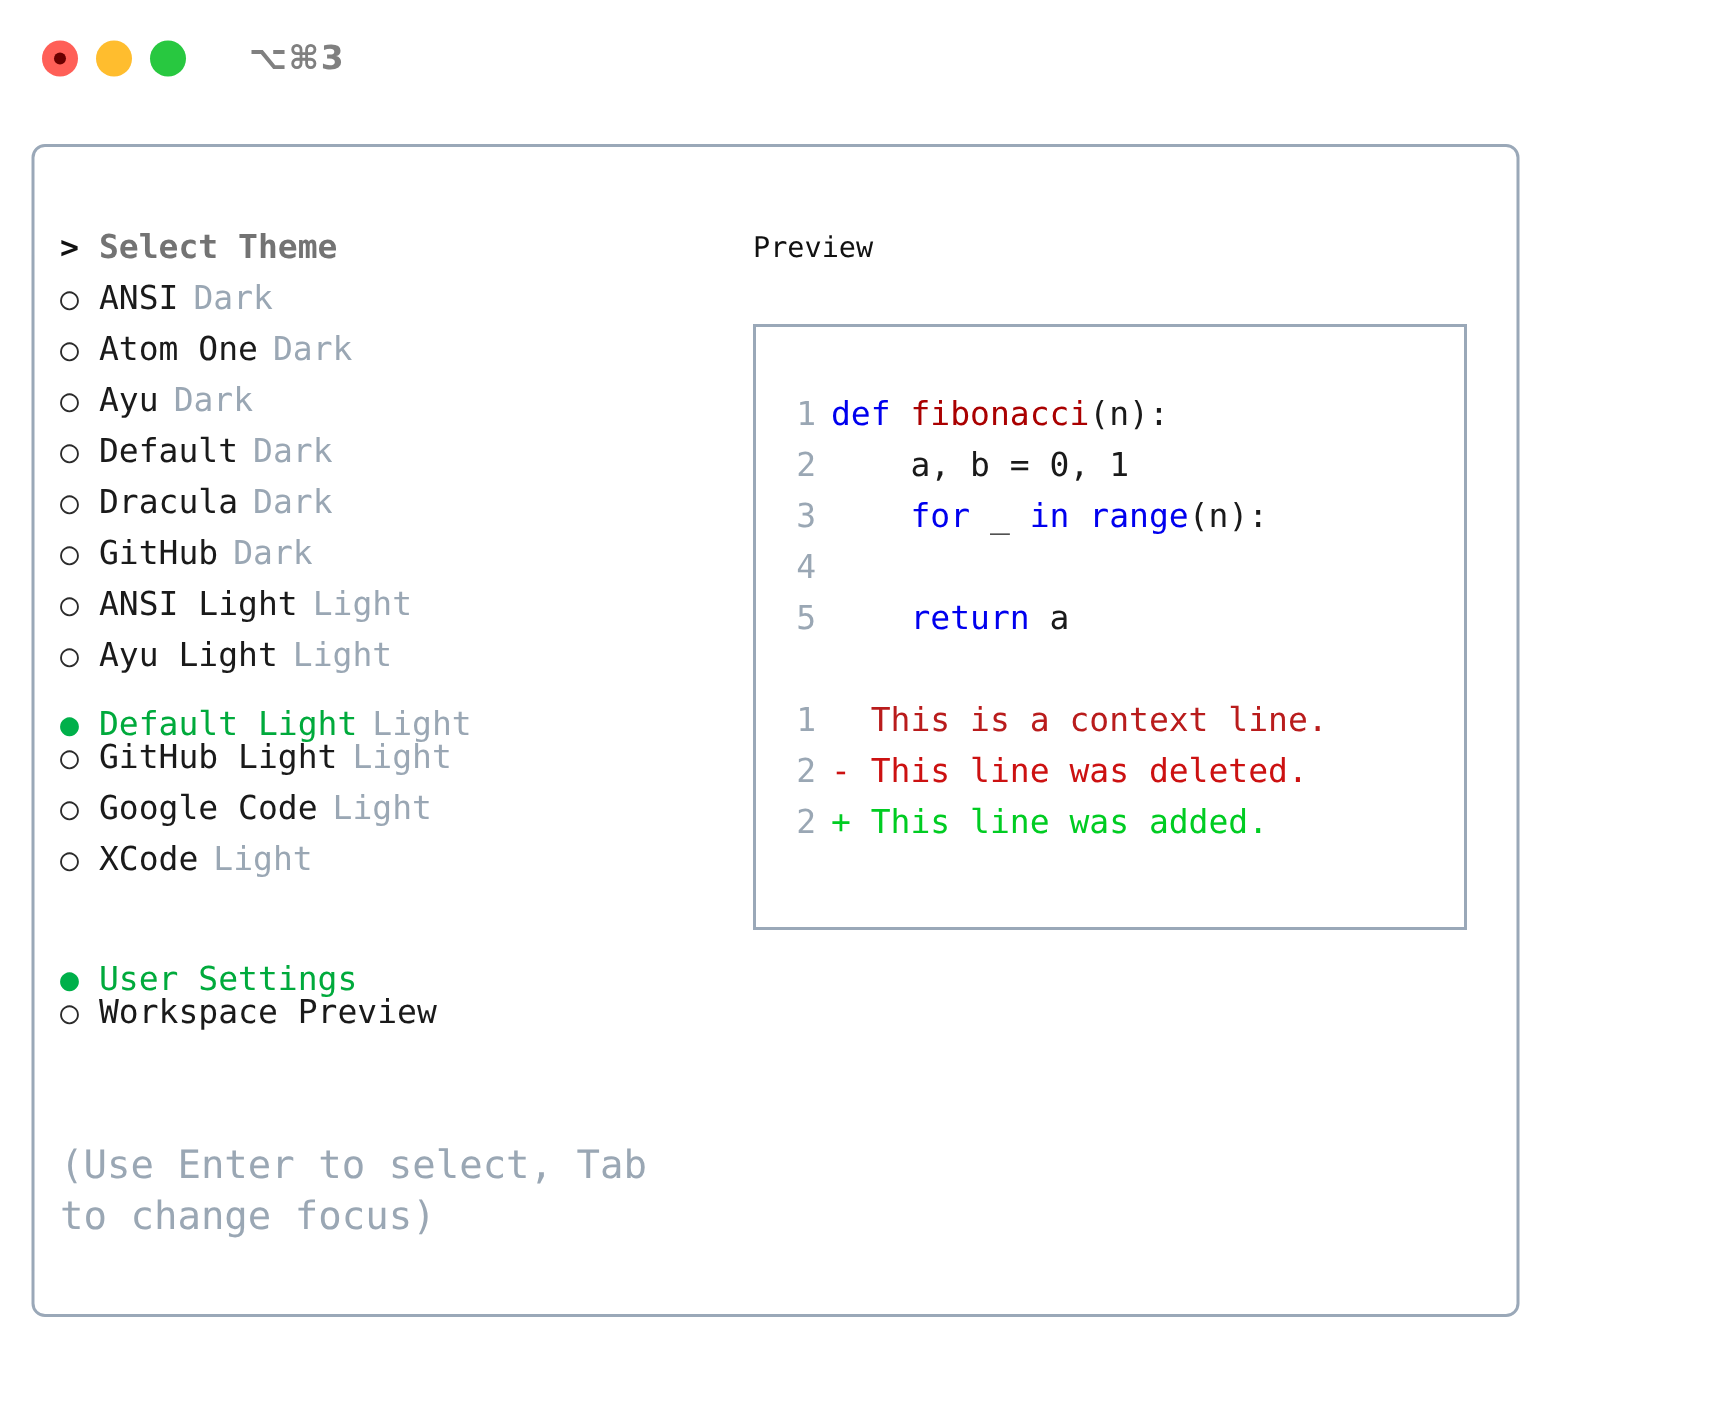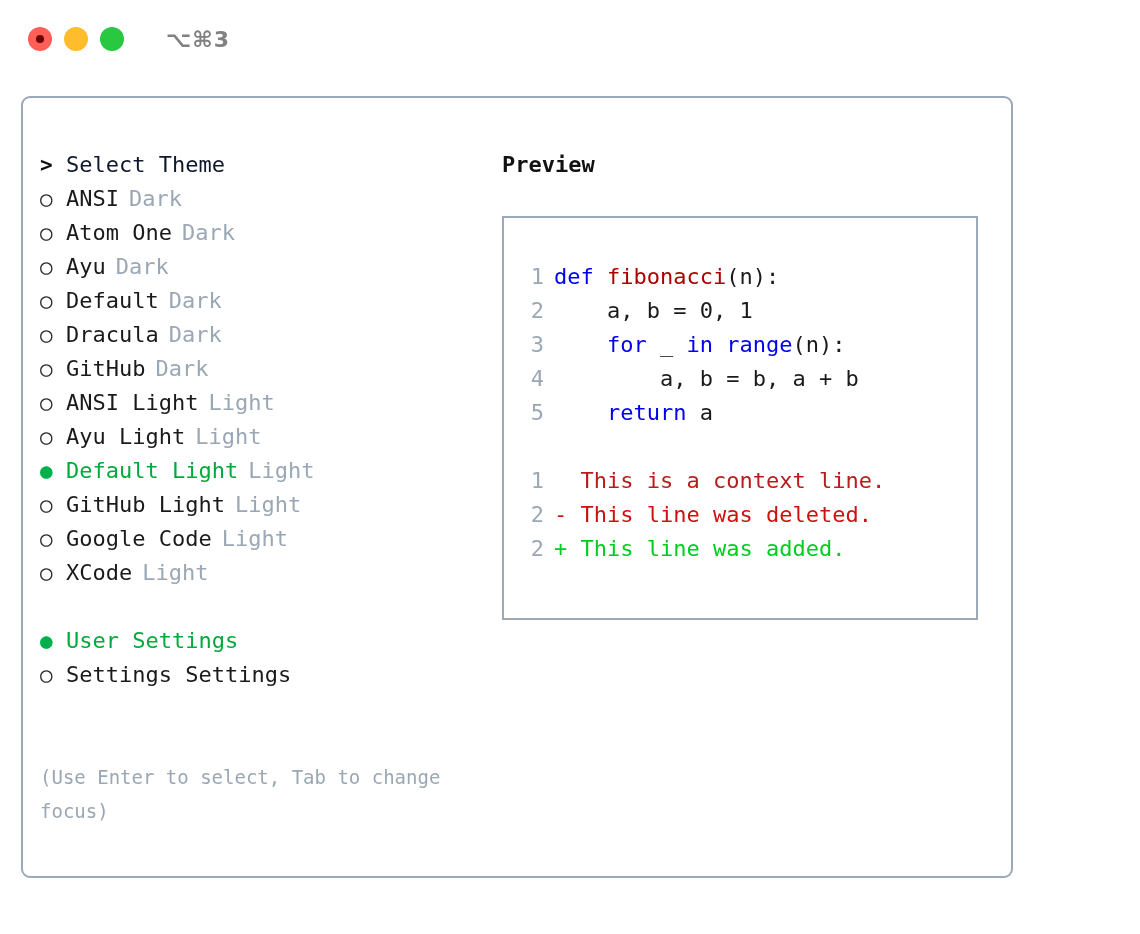--- a/index.html
+++ b/index.html
@@ -106,54 +106,55 @@
   }
   .marker.selected { color: #00b04a; }
   .marker.prompt {
     color: #111111;
     font-weight: bold;
   }
   .label {
     color: #1a1a1a;
   }
   .label.heading {
-    font-weight: normal;
-    color: #0f172a;
+    font-weight: bold;
+    color: #737373;
   }
   .label.selected {
     color: #00aa3c;
+    margin-top: 13px;
   }
   .badge {
     color: #9aa7b4;
     margin-left: 10px;
   }
   .spacer-row { height: 34px; }
 
   .hint {
     position: absolute;
     left: 17px;
     top: 662px;
     width: 420px;
-    font-size: 19px;
+    font-size: 26px;
     line-height: 34px;
     color: #9aa7b4;
     white-space: pre-wrap;
   }
 
   
   .right-col {
     position: absolute;
     left: 479px;
     top: 50px;
     width: 490px;
   }
   .preview-title {
-    font-size: 22px;
-    line-height: 34px;
-    font-weight: bold;
+    font-size: 19px;
+    line-height: 34px;
+    font-weight: normal;
     color: #111111;
   }
   .preview-box {
     margin-top: 34px;
     width: 476px;
     height: 404px;
     border: 2px solid #9aa8b8;
     box-sizing: border-box;
     background: #ffffff;
     padding: 42px 0 0 12px;
@@ -222,34 +223,34 @@
             <div class="row"><span class="marker">○</span><span class="label">GitHub Light</span><span class="badge">Light</span></div>
             <div class="row"><span class="marker">○</span><span class="label">Google Code</span><span class="badge">Light</span></div>
             <div class="row"><span class="marker">○</span><span class="label">XCode</span><span class="badge">Light</span></div>
           </div>
 
         <div class="spacer-row"></div>
 
 
         <div id="apply-list">
             <div class="row"><span class="marker selected">●</span><span class="label selected">User Settings</span></div>
-            <div class="row"><span class="marker">○</span><span class="label">Settings Settings</span></div>
+            <div class="row"><span class="marker">○</span><span class="label">Workspace Preview</span></div>
           </div>
       </div>
 
       <div class="hint">(Use Enter to select, Tab to change focus)</div>
 
       <div class="right-col">
         <div class="preview-title">Preview</div>
         <div class="preview-box">
           <div id="code-block">
               <div class="code-line"><span class="ln">1</span><span class="code-body"><span class="tok-kw">def </span><span class="tok-fn">fibonacci</span><span class="tok-txt">(n):</span></span></div>
               <div class="code-line"><span class="ln">2</span><span class="code-body"><span class="tok-txt">    a, b = 0, 1</span></span></div>
               <div class="code-line"><span class="ln">3</span><span class="code-body"><span class="tok-txt">    </span><span class="tok-kw">for</span><span class="tok-txt"> _ </span><span class="tok-kw">in</span><span class="tok-txt"> </span><span class="tok-kw">range</span><span class="tok-txt">(n):</span></span></div>
-              <div class="code-line"><span class="ln">4</span><span class="code-body"><span class="tok-txt">        a, b = b, a + b</span></span></div>
+              <div class="code-line"><span class="ln">4</span></div>
               <div class="code-line"><span class="ln">5</span><span class="code-body"><span class="tok-txt">    </span><span class="tok-kw">return</span><span class="tok-txt"> a</span></span></div>
             </div>
           <div class="blank-line"></div>
           <div id="diff-block">
               <div class="code-line"><span class="ln">1</span><span class="code-body"><span class="tok-ctx">  This is a context line.</span></span></div>
               <div class="code-line"><span class="ln">2</span><span class="code-body"><span class="tok-del">- This line was deleted.</span></span></div>
               <div class="code-line"><span class="ln">2</span><span class="code-body"><span class="tok-add">+ This line was added.</span></span></div>
             </div>
         </div>
       </div>

